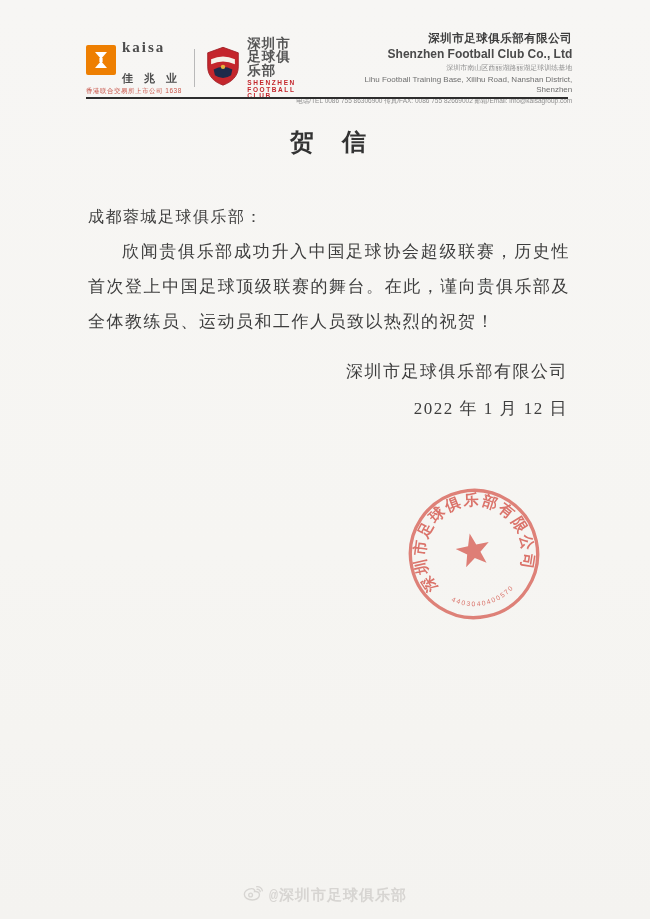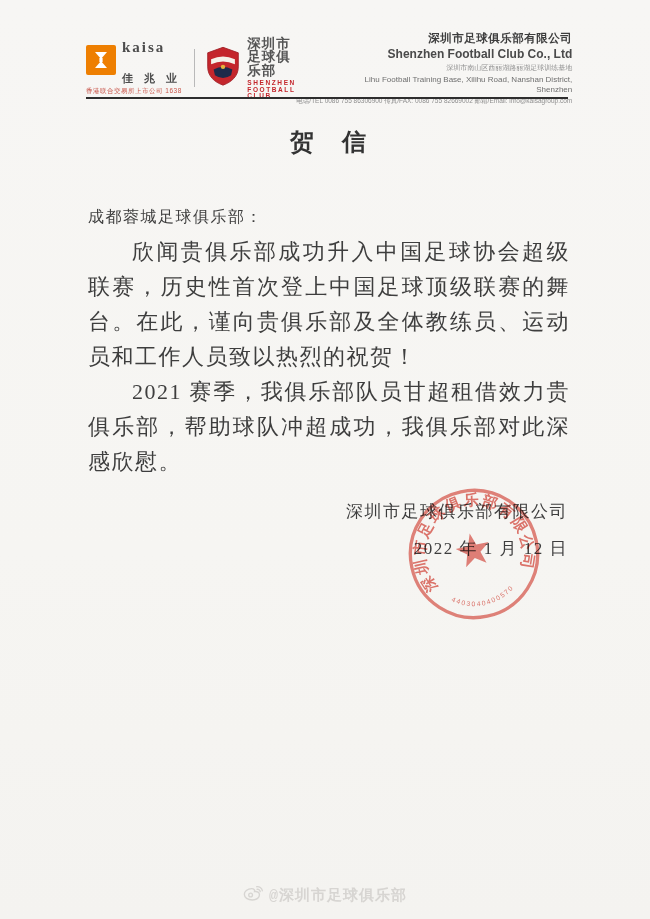--- a/index.html
+++ b/index.html
@@ -43,21 +43,21 @@
   .rule{position:absolute;top:97px;left:86px;right:82px;height:2px;background:#2e2e2e;}
 
   
   .letter{position:absolute;top:112px;left:88px;right:80px;}
   .title{
     text-align:center;font-size:24px;font-weight:bold;color:#333;
     letter-spacing:2px;margin-top:13px;line-height:34px;
   }
   .salutation{font-size:16px;letter-spacing:1.5px;margin-top:40px;line-height:35px;color:#3e3e3e;}
   .para{
-    font-size:22px;letter-spacing:1.5px;line-height:35px;margin:0;
+    font-size:17px;letter-spacing:1.5px;line-height:35px;margin:0;
     text-indent:2em;text-align:justify;color:#3e3e3e;
   }
   .signoff{margin-top:14px;text-align:right;line-height:37px;font-size:17px;letter-spacing:1.5px;color:#3e3e3e;padding-right:2px;}
 
   
   .seal{
     position:absolute;left:401px;top:481px;width:146px;height:146px;
     transform:rotate(-12deg);
     mix-blend-mode:multiply;opacity:.82;
   }
@@ -122,21 +122,20 @@
       <span class="company-contact">电话/TEL 0086 755 86306900  传真/FAX: 0086 755 82669002  邮箱/Email: info@kaisagroup.com</span>
     </div>
   </div>
 
   <div class="rule"></div>
 
   <div class="letter">
     <div class="title">贺　信</div>
     <div class="salutation">成都蓉城足球俱乐部：</div>
     <p class="para">欣闻贵俱乐部成功升入中国足球协会超级联赛，历史性首次登上中国足球顶级联赛的舞台。在此，谨向贵俱乐部及全体教练员、运动员和工作人员致以热烈的祝贺！</p>
-    <p class="para">2021 赛季，我俱乐部队员甘超租借效力贵俱乐部，帮助球队冲超成功，我俱乐部对此深感欣慰。</p>
     <div class="signoff">
       <div>深圳市足球俱乐部有限公司</div>
       <div>2022 年 1 月 12 日</div>
     </div>
   </div>
 
   <div class="seal">
     <svg width="146" height="146" viewBox="0 0 140 140">
       <defs>
         <path id="sealArcTop" d="M 32.3,98 A 47,47 0 1 1 107.7,98" fill="none"></path>

